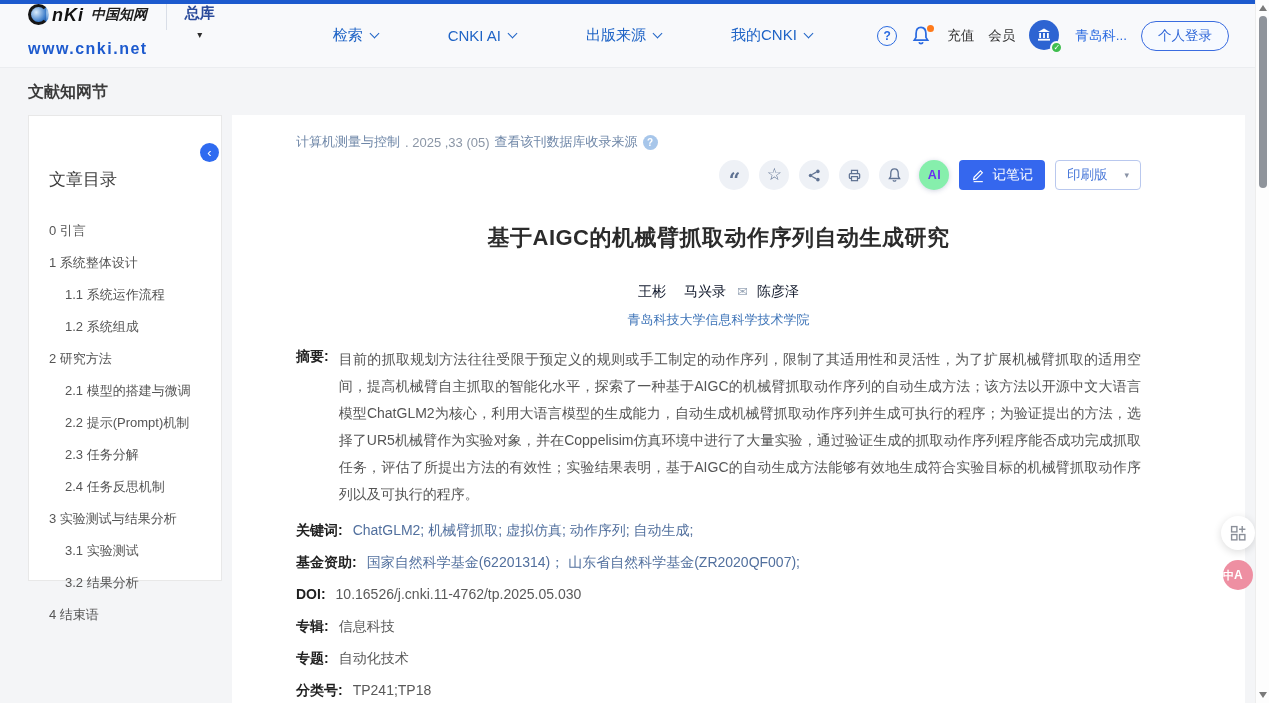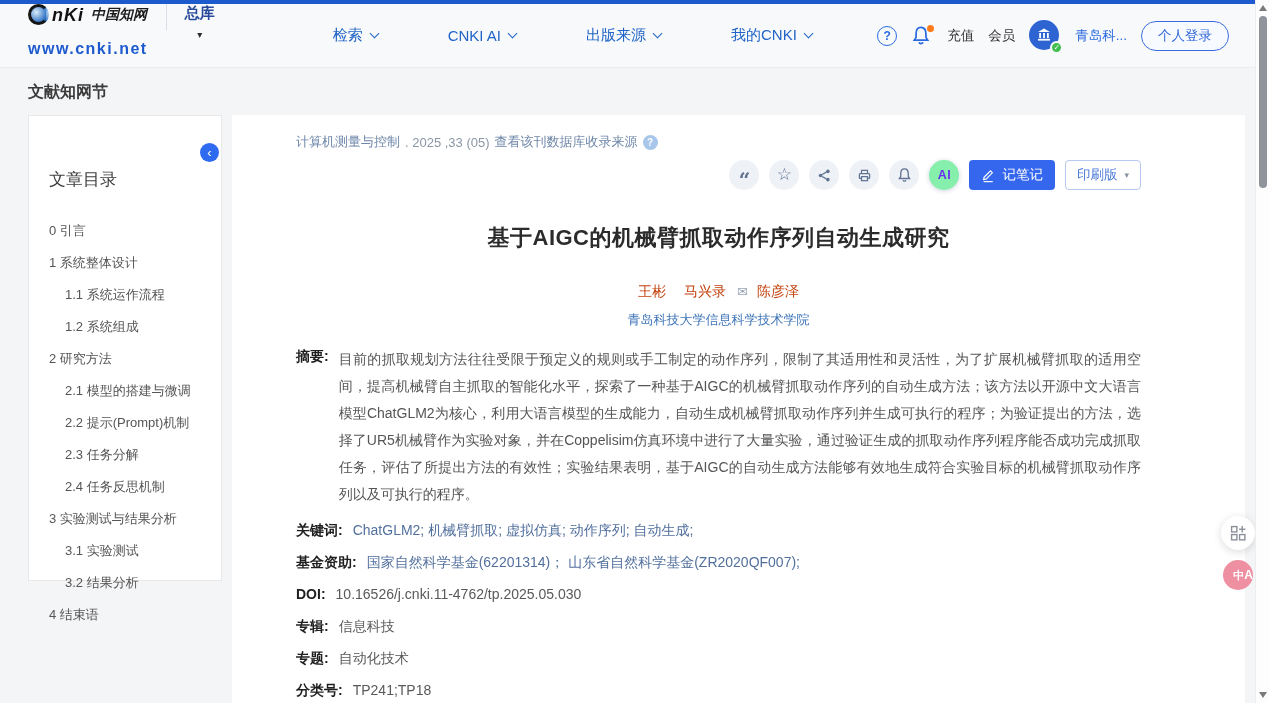--- a/index.html
+++ b/index.html
@@ -64,42 +64,42 @@
   .tbtn { width:30px; height:30px; border-radius:50%; background:#eef1f6; color:#5f7292;
           display:flex; align-items:center; justify-content:center; cursor:pointer; }
   .quote-glyph { font-family:"DejaVu Serif","Liberation Serif",serif; font-weight:700; font-size:20px;
                  transform:translateY(5px); }
   .star-glyph { font-size:17px; transform:translateY(-1px); }
   .ai-btn { background:#86efac; box-shadow:0 1px 5px rgba(40,60,120,.22); color:#6a2ff0; font-weight:800;
             font-size:12.5px; letter-spacing:0.5px; }
   .note-btn { height:30px; padding:0 12px; background:#3567ee; border:none; border-radius:4px; color:#fff;
               font-size:13.5px; display:flex; align-items:center; gap:7px; cursor:pointer; font-family:inherit; }
   .print-btn { height:30px; padding:0 11px; background:#fff; border:1px solid #b9c8ee; border-radius:4px;
-               color:#4a79d9; font-size:13.5px; display:flex; align-items:center; gap:7px; cursor:pointer; font-family:inherit; }
+               color:#4a79d9; font-size:13.5px; display:flex; align-items:center; gap:17px; cursor:pointer; font-family:inherit; }
   .print-caret { color:#8a93a6; font-size:9px; }
 
   .article-title { text-align:center; font-size:22px; font-weight:600; color:#2b2b2b; margin-top:33px; letter-spacing:0.5px; }
   .authors { text-align:center; margin-top:30px; font-size:14px; }
-  .authors a { color:#c2410c; text-decoration:none; margin:0 9px; cursor:pointer; }
+  .authors a { color:#0f172a; text-decoration:none; margin:0 9px; cursor:pointer; }
   .mail-icn { color:#9aa7b8; font-size:13px; margin-left:2px; }
   .affiliation { text-align:center; margin-top:10px; font-size:13px; color:#3e74b8; cursor:pointer; }
 
   .meta-block { margin-top:17px; }
   .meta { display:flex; font-size:14px; margin-bottom:12px; line-height:20px; }
   .meta-label { font-weight:700; color:#1f1f1f; margin-right:10px; white-space:nowrap; }
   .meta-value { color:#595959; flex:1; }
   .abstract .meta-value { text-align:justify; line-height:27px; color:#555; }
   .keywords .meta-value, .fund .meta-value { color:#52709e; }
 
   
   .float-w1 { position:absolute; right:14px; top:516px; width:34px; height:34px; border-radius:50%;
               background:#fff; box-shadow:0 2px 8px rgba(0,0,0,.14); display:flex; align-items:center;
               justify-content:center; cursor:pointer; z-index:40; }
   .float-w2 { position:absolute; right:16px; top:560px; width:30px; height:30px; border-radius:50%;
-              background:#ee8fa2; color:#fff; display:flex; align-items:center; justify-content:flex-end;
+              background:#ee8fa2; color:#fff; display:flex; align-items:center; justify-content:flex-start;
               cursor:pointer; z-index:40; }
   .trans-glyph { font-size:11px; font-weight:700; line-height:1; }
   .trans-glyph .en { font-size:12px; }
 
   .scrollbar { position:absolute; top:0; right:0; width:14px; height:703px; background:#fdfdfd;
                border-left:1px solid #ededed; z-index:60; }
   .sb-thumb { position:absolute; top:16px; left:3px; width:8px; height:172px; background:#8f949b; border-radius:4px; cursor:pointer; }
   .sb-up { position:absolute; top:5px; left:3px; width:0; height:0; border-left:4px solid transparent;
            border-right:4px solid transparent; border-bottom:6px solid #7a7a7a; cursor:pointer; }
   .sb-down { position:absolute; bottom:5px; left:3px; width:0; height:0; border-left:4px solid transparent;

